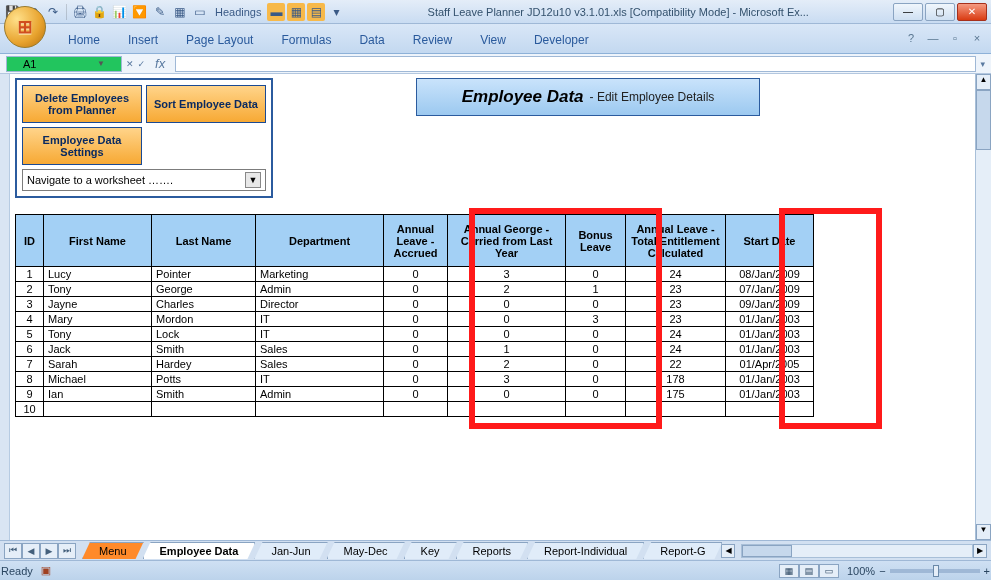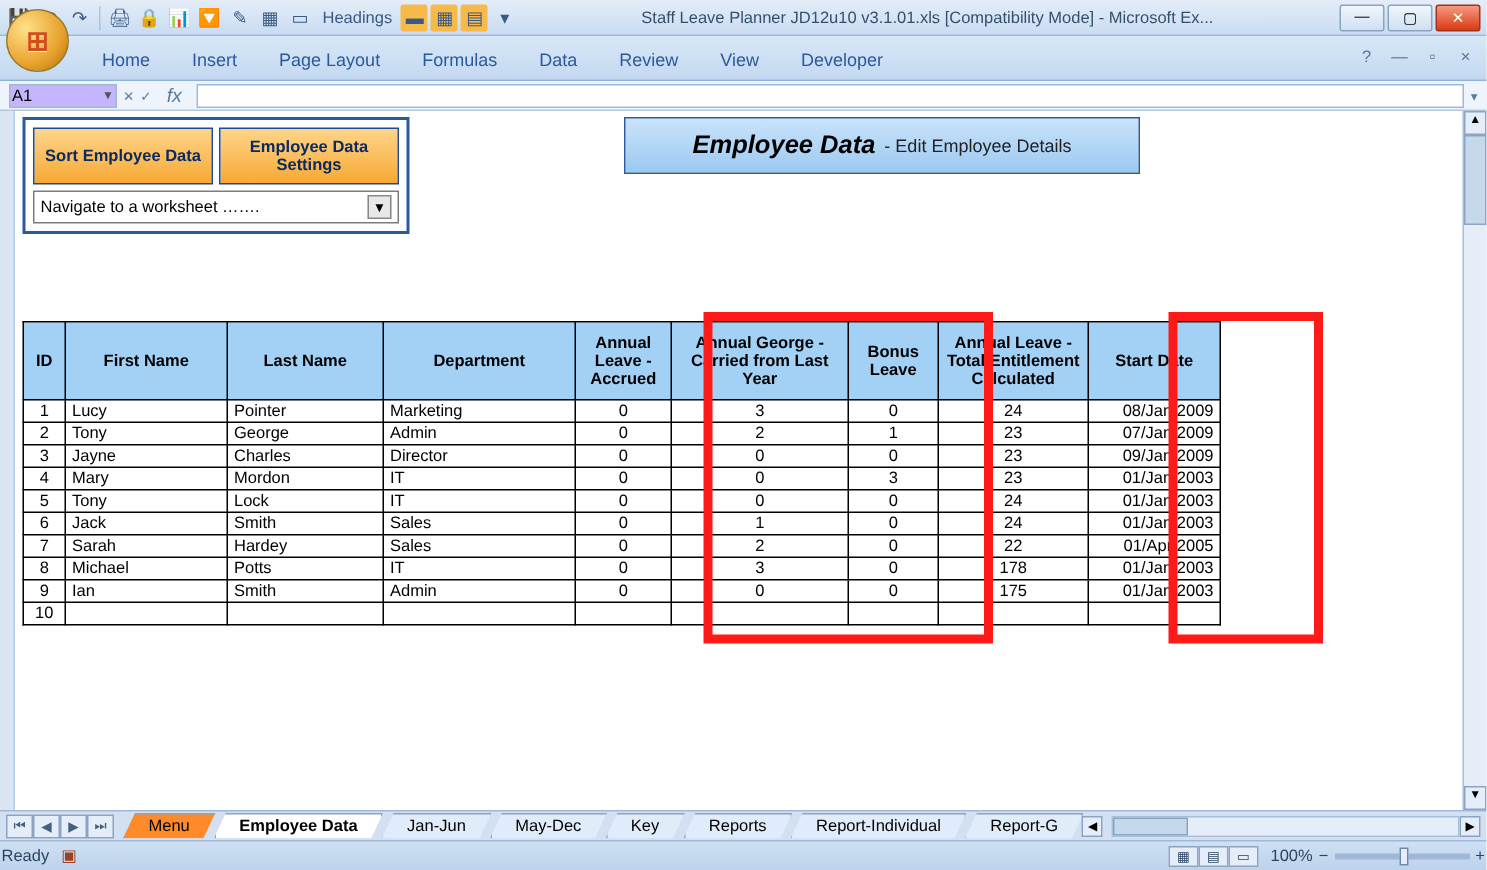--- a/index.html
+++ b/index.html
@@ -58,22 +58,22 @@
   padding: 5px 14px 6px; color: #2a5a9c; font-size: 12px; cursor: pointer;
 }
 .ribbon-tools { position: absolute; right: 6px; top: 6px; display: flex; gap: 6px; color: #58758f; }
 .ribbon-tools span { width: 16px; height: 16px; display: flex; align-items: center; justify-content: center; font-size: 11px; }
 
 .fbar {
   height: 20px; background: #eef4fb; border-bottom: 1px solid #b3c7df;
   display: flex; align-items: center; padding: 0 6px; gap: 4px;
 }
 .namebox {
-  width: 72px; height: 16px; background: #c4b5fd; border: 1px solid #9fb8d6;
-  display: flex; align-items: center; padding: 0 1px; font-size: 11px;
+  width: 116px; height: 16px; background: #22c55e; border: 1px solid #9fb8d6;
+  display: flex; align-items: center; padding: 0 16px; font-size: 11px;
 }
 .namebox .dd { margin-left: auto; font-size: 8px; color: #555; }
 .fx-label { color: #5a7aa0; font-style: italic; font-size: 13px; padding: 0 6px; }
 .fx-input { flex: 1; height: 16px; background: #fff; border: 1px solid #9fb8d6; }
 .fbar-tools { display:flex; gap:4px; color:#5a7aa0; font-size:9px; }
 
 .sheet-wrap {
   position: absolute; left: 0; right: 0; top: 74px; bottom: 40px;
   display: flex;
 }
@@ -115,21 +115,21 @@
 table.emp { border-collapse: collapse; }
 table.emp th, table.emp td {
   border: 1px solid #000; font-size: 11px; padding: 0 4px;
   height: 15px; background: #fff; vertical-align: middle;
 }
 table.emp th {
   background: #a3d0f5; font-weight: bold; text-align: center; height: 52px;
 }
 table.emp td.id { text-align: center; width: 28px; }
 table.emp td.num { text-align: center; }
-table.emp td.date { text-align: right; }
+table.emp td.date { text-align: center; }
 .col-fname { width: 108px; }
 .col-lname { width: 104px; }
 .col-dept { width: 128px; }
 .col-accrued { width: 64px; }
 .col-carried { width: 118px; }
 .col-bonus { width: 60px; }
 .col-total { width: 100px; margin-left: 47px; }
 .col-start { width: 88px; }
 
 .redbox {
@@ -247,20 +247,21 @@
   <span class="fx-label">fx</span>
   <div class="fx-input"></div>
   <span style="color:#5a7aa0;font-size:9px">▾</span>
 </div>
 
 <div class="sheet-wrap">
   <div class="gutter-left"></div>
   <div class="sheet">
 
     <div class="btn-panel">
+      <div class="orange-btn">Delete Employees from Planner</div>
       <div class="orange-btn">Sort  Employee Data</div>
       <div class="orange-btn">Employee Data Settings</div>
       <div class="nav-combo">
         <span>Navigate to a worksheet …….</span>
         <span class="dd">▼</span>
       </div>
     </div>
 
     <div class="title-banner">
       <span class="big">Employee Data</span>

